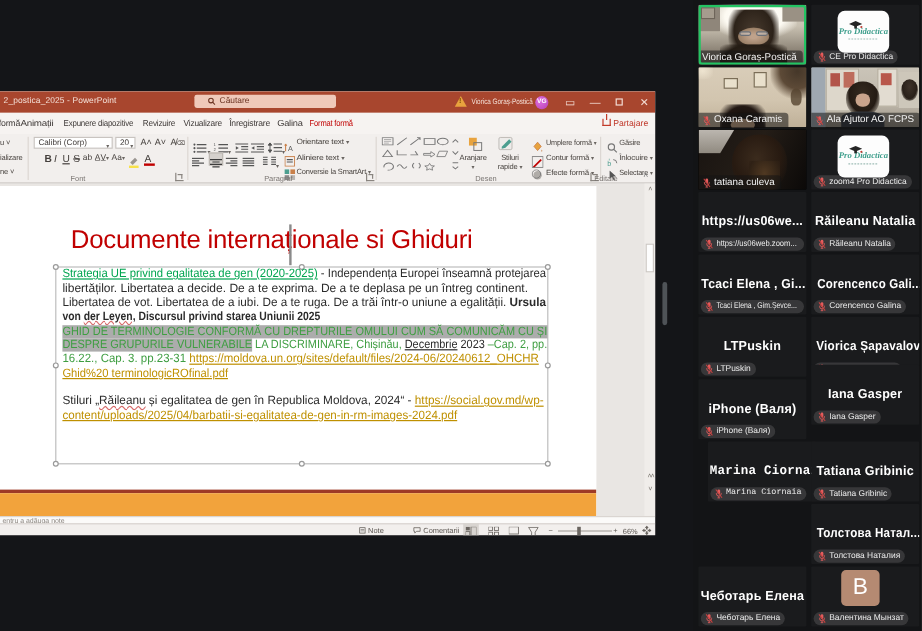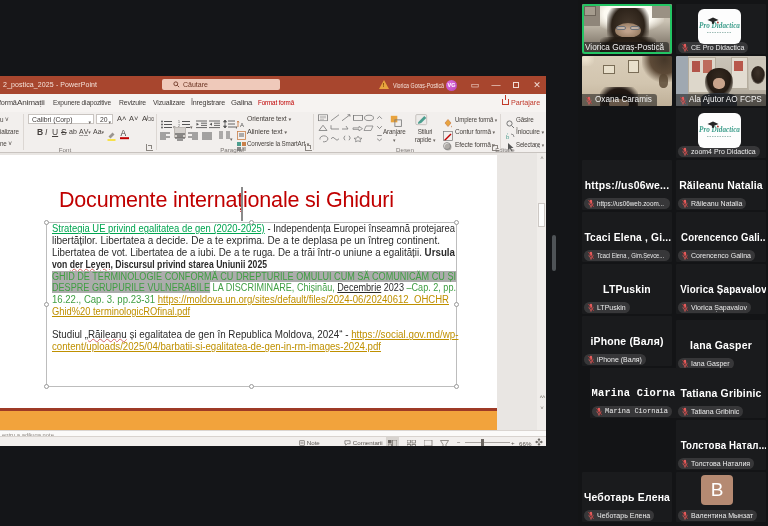--- a/index.html
+++ b/index.html
@@ -318,21 +318,21 @@
         <div id="caret" class="abs"></div>
 
         <div class="bodyline" style="top: 68.3px; transform-origin: 0px 50%; transform: scaleX(0.942656);"><span class="glink">Strategia  UE privind egalitatea de gen (2020-2025)</span><span> - Independența Europei înseamnă protejarea</span></div>
         <div class="bodyline" style="top: 80.1px; transform-origin: 0px 50%; transform: scaleX(1.00137);"><span>libertăților. Libertatea a decide. De a te exprima. De a te deplasa pe un întreg continent.</span></div>
         <div class="bodyline" style="top: 91.9px; transform-origin: 0px 50%; transform: scaleX(0.977007);"><span>Libertatea de vot. Libertatea de a iubi. De a te ruga. De a trăi într-o uniune a egalității. </span><span class="b">Ursula</span></div>
         <div class="bodyline" style="top: 103.7px; transform-origin: 0px 50%; transform: scaleX(0.863454);"><span class="b">von </span><span class="b wavy">der Leyen,</span><span class="b"> Discursul privind starea Uniunii 2025</span></div>
         <div class="bodyline" style="top: 115.5px; transform-origin: 0px 50%; transform: scaleX(0.910423);"><span class="hl">GHID DE TERMINOLOGIE CONFORMĂ CU DREPTURILE OMULUI CUM SĂ COMUNICĂM CU ȘI</span></div>
         <div class="bodyline" style="top: 127.3px; transform-origin: 0px 50%; transform: scaleX(0.908567);"><span class="hl">DESPRE GRUPURILE VULNERABILE</span><span class="green"> LA DISCRIMINARE, Chișinău, </span><span class="ul"> Decembrie</span><span> 2023 </span><span class="green">–Cap. 2, pp.</span></div>
         <div class="bodyline" style="top: 139.1px; transform-origin: 0px 50%; transform: scaleX(0.956015);"><span class="green">16.22., Cap. 3. pp.23-31 </span><span class="gold">https://moldova.un.org/sites/default/files/2024-06/20240612_OHCHR</span></div>
         <div class="bodyline" style="top: 150.9px; transform-origin: 0px 50%; transform: scaleX(0.933319);"><span class="gold">Ghid%20 terminologicROfinal.pdf</span></div>
-        <div class="bodyline" style="top: 174.3px; transform-origin: 0px 50%; transform: scaleX(0.981903);"><span>Studiul „</span><span class="wavy">Răileanu</span><span> și egalitatea de gen în Republica Moldova, 2024“ - </span><span class="gold">https://social.gov.md/wp-</span></div>
+        <div class="bodyline" style="top: 174.3px; transform-origin: 0px 50%; transform: scaleX(0.981903);"><span>Stiluri „</span><span class="wavy">Răileanu</span><span> și egalitatea de gen în Republica Moldova, 2024“ - </span><span class="gold">https://social.gov.md/wp-</span></div>
         <div class="bodyline" style="top: 186.1px; transform-origin: 0px 50%; transform: scaleX(0.965473);"><span class="gold">content/uploads/2025/04/barbatii-si-egalitatea-de-gen-in-rm-images-2024.pdf</span></div>
 
         <div id="deco-line" class="abs"></div>
         <div id="deco-bar" class="abs"></div>
       </div>
 
       <div id="vscroll" class="abs"></div>
       <div class="scrgl" style="top:2px">˄</div>
       <div id="vthumb" class="abs"></div>
       <div class="scrgl" style="top:252px">˅</div>
@@ -458,20 +458,37 @@
     <div class="vlabel">
           <svg viewBox="0 0 12 13" class="micico">
             <rect x="4.3" y="1" width="3.4" height="6" rx="1.7" fill="#E35D5D"></rect>
             <path d="M3 5.4 v1a3 3 0 0 0 6 0v-1" fill="none" stroke="#E35D5D" stroke-width="1.1"></path>
             <path d="M6 9.6 V11.4 M4.4 11.6h3.2" stroke="#E35D5D" stroke-width="1.1"></path>
             <path d="M2.2 1.2 L10 11.5" stroke="#C9403F" stroke-width="1.3"></path>
           </svg>
           <span>Ala Ajutor AO FCPS</span>
         </div>
   </div>
+      <div class="tile video" style="left: 4px; top: 108px;">
+    <div class="scene" style="background: linear-gradient(115deg, rgb(25, 20, 17) 0%, rgb(36, 29, 23) 50%, rgb(11, 9, 8) 100%);">
+          <div style="left:0;top:0;width:30px;height:20px;background:linear-gradient(180deg,#bcb7b0,#8f897f);clip-path:polygon(0 0,100% 0,60% 100%,0 100%);"></div>
+          <div style="left:28px;top:4px;width:46px;height:48px;background:radial-gradient(ellipse at 45% 42%,#3b2b1d 0%,#271a11 55%,rgba(39,26,17,0) 80%);border-radius:48%;"></div>
+          <div style="left:42px;top:26px;width:26px;height:26px;background:radial-gradient(ellipse at 50% 40%,#503922 0%,#2f2115 70%,rgba(47,33,21,0) 92%);"></div>
+        </div>
+
+    <div class="vlabel">
+          <svg viewBox="0 0 12 13" class="micico">
+            <rect x="4.3" y="1" width="3.4" height="6" rx="1.7" fill="#E35D5D"></rect>
+            <path d="M3 5.4 v1a3 3 0 0 0 6 0v-1" fill="none" stroke="#E35D5D" stroke-width="1.1"></path>
+            <path d="M6 9.6 V11.4 M4.4 11.6h3.2" stroke="#E35D5D" stroke-width="1.1"></path>
+            <path d="M2.2 1.2 L10 11.5" stroke="#C9403F" stroke-width="1.3"></path>
+          </svg>
+          <span>tatiana culeva</span>
+        </div>
+  </div>
       <div class="tile" style="left: 98px; top: 108px;">
 
     <div class="chip">
           <svg viewBox="0 0 12 13" class="micico">
             <rect x="4.3" y="1" width="3.4" height="6" rx="1.7" fill="#E35D5D"></rect>
             <path d="M3 5.4 v1a3 3 0 0 0 6 0v-1" fill="none" stroke="#E35D5D" stroke-width="1.1"></path>
             <path d="M6 9.6 V11.4 M4.4 11.6h3.2" stroke="#E35D5D" stroke-width="1.1"></path>
             <path d="M2.2 1.2 L10 11.5" stroke="#C9403F" stroke-width="1.3"></path>
           </svg>
           <span>zoom4 Pro Didactica</span>
@@ -568,21 +585,21 @@
     <div class="chip">
           <svg viewBox="0 0 12 13" class="micico">
             <rect x="4.3" y="1" width="3.4" height="6" rx="1.7" fill="#E35D5D"></rect>
             <path d="M3 5.4 v1a3 3 0 0 0 6 0v-1" fill="none" stroke="#E35D5D" stroke-width="1.1"></path>
             <path d="M6 9.6 V11.4 M4.4 11.6h3.2" stroke="#E35D5D" stroke-width="1.1"></path>
             <path d="M2.2 1.2 L10 11.5" stroke="#C9403F" stroke-width="1.3"></path>
           </svg>
           <span>iPhone (Валя)</span>
         </div>
   </div>
-      <div class="tile" style="left: 98px; top: 320px;">
+      <div class="tile" style="left: 98px; top: 304px;">
 
     <div class="bigname" style="transform: translateY(-52%) scaleX(0.966667);">Iana Gasper</div>
     <div class="chip">
           <svg viewBox="0 0 12 13" class="micico">
             <rect x="4.3" y="1" width="3.4" height="6" rx="1.7" fill="#E35D5D"></rect>
             <path d="M3 5.4 v1a3 3 0 0 0 6 0v-1" fill="none" stroke="#E35D5D" stroke-width="1.1"></path>
             <path d="M6 9.6 V11.4 M4.4 11.6h3.2" stroke="#E35D5D" stroke-width="1.1"></path>
             <path d="M2.2 1.2 L10 11.5" stroke="#C9403F" stroke-width="1.3"></path>
           </svg>
           <span>Iana Gasper</span>

